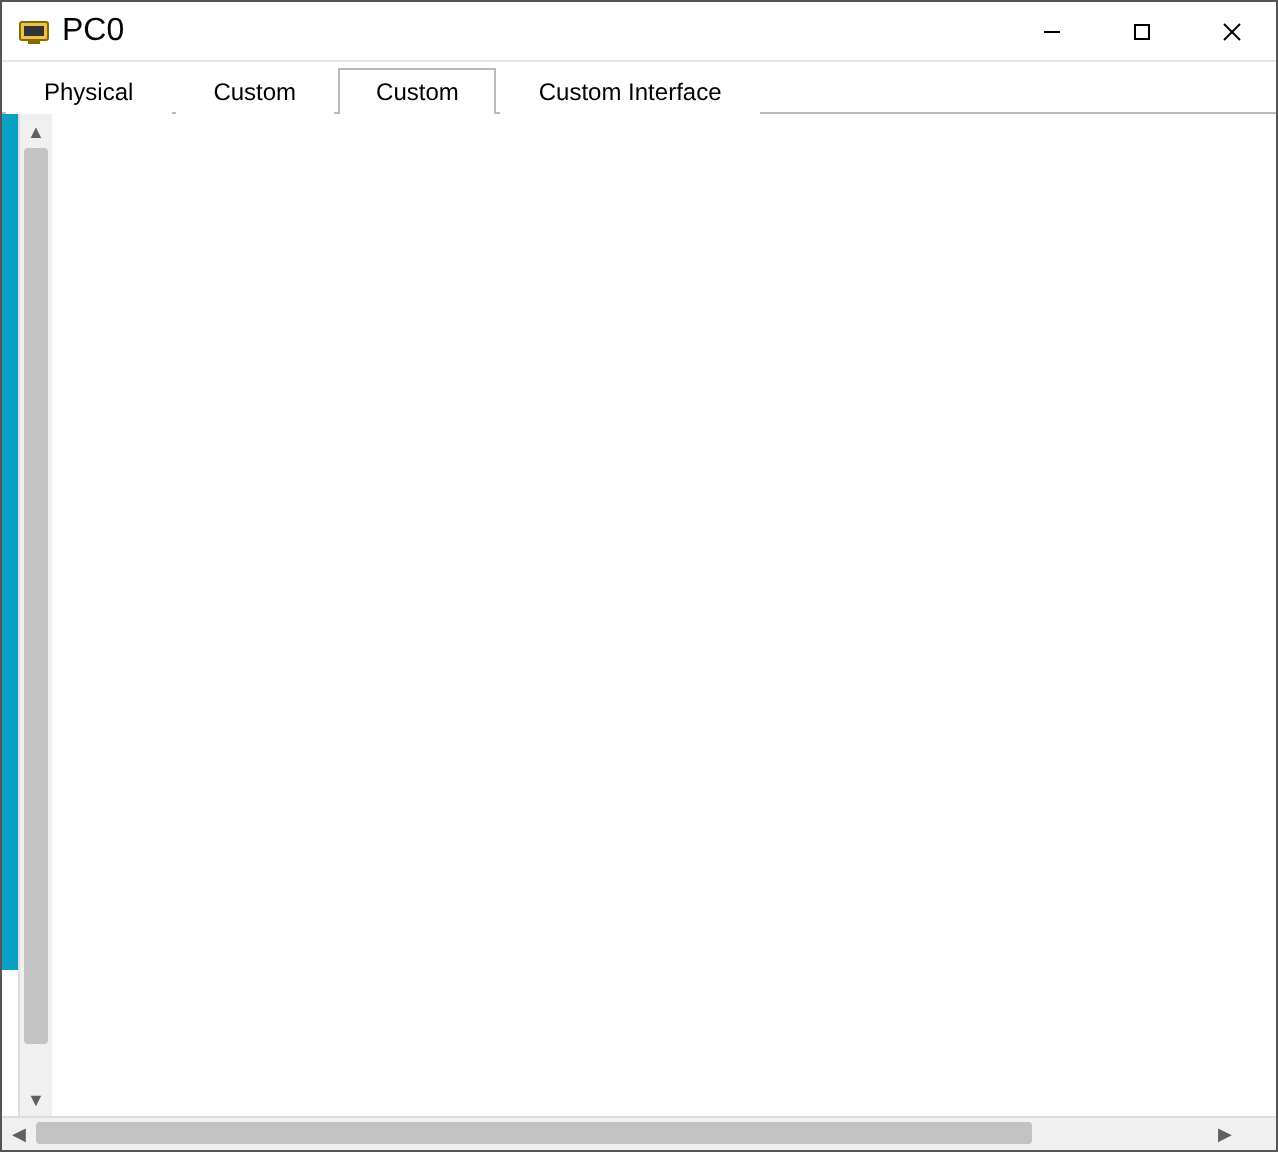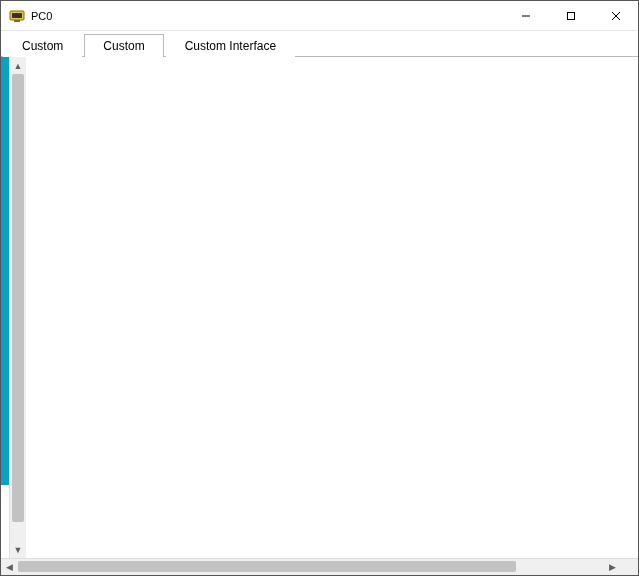--- a/index.html
+++ b/index.html
@@ -20,21 +20,21 @@
     align-items: center;
     background: #fff;
     border-bottom: 1px solid #e5e5e5;
   }
   .titlebar .app-icon {
     width: 16px; height: 16px;
     margin: 0 6px 0 8px;
   }
   .titlebar .title {
     flex: 1;
-    font-size: 11px;
+    font-size: 16px;
     color: #000;
   }
   .win-btn {
     width: 45px; height: 29px;
     display: flex; align-items: center; justify-content: center;
     color: #000;
   }
 
   
   .tabstrip {
@@ -149,20 +149,21 @@
   </div>
   <div class="win-btn close">
     <svg width="10" height="10">
         <line x1="1" y1="1" x2="9" y2="9" stroke="#000"></line>
         <line x1="9" y1="1" x2="1" y2="9" stroke="#000"></line>
       </svg>
   </div>
 </div>
 
 <div class="tabstrip">
+  <div class="tab">Physical</div>
   <div class="tab">Custom</div>
   <div class="tab active">Custom</div>
   <div class="tab">Custom Interface</div>
 </div>
 
 <div class="main-content-row">
   <div class="desktop-area">
 
     <div class="bg-icons">
       

